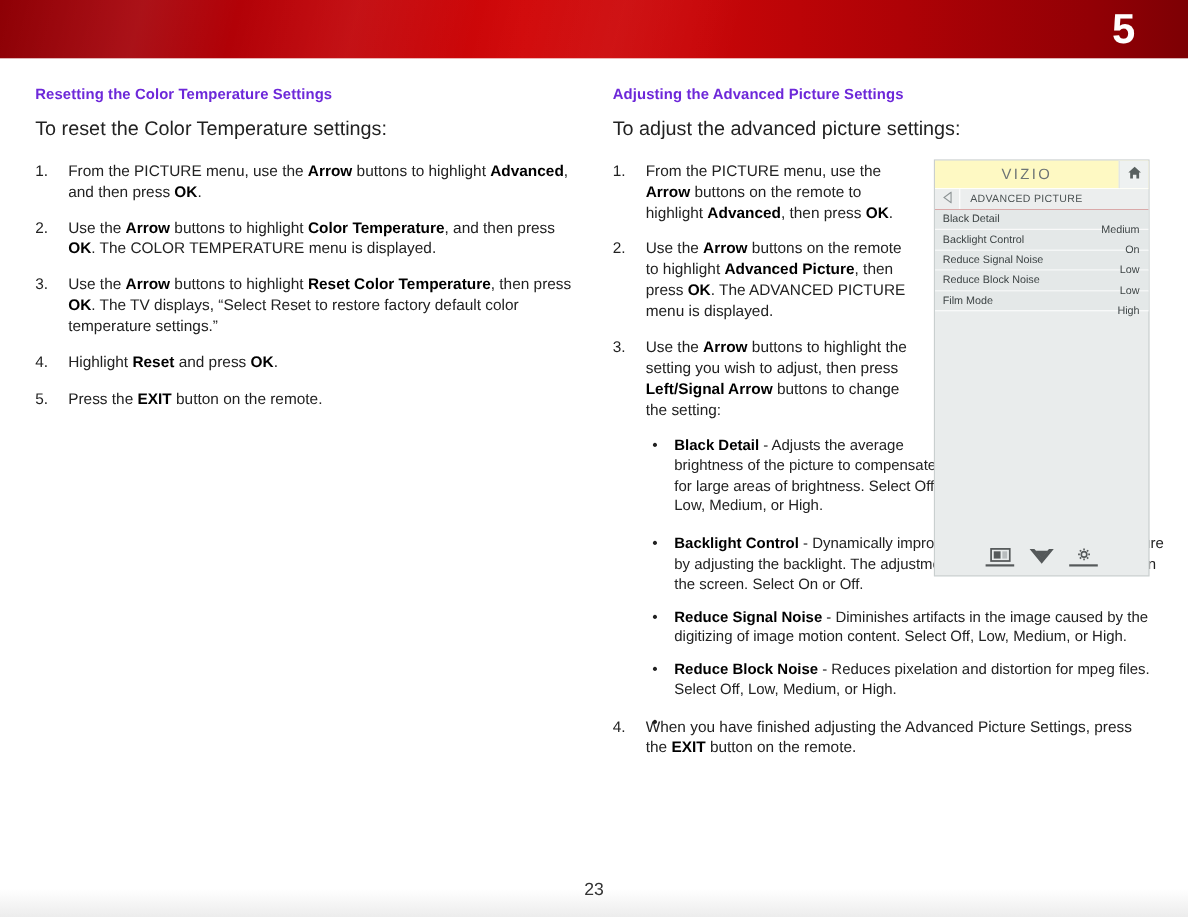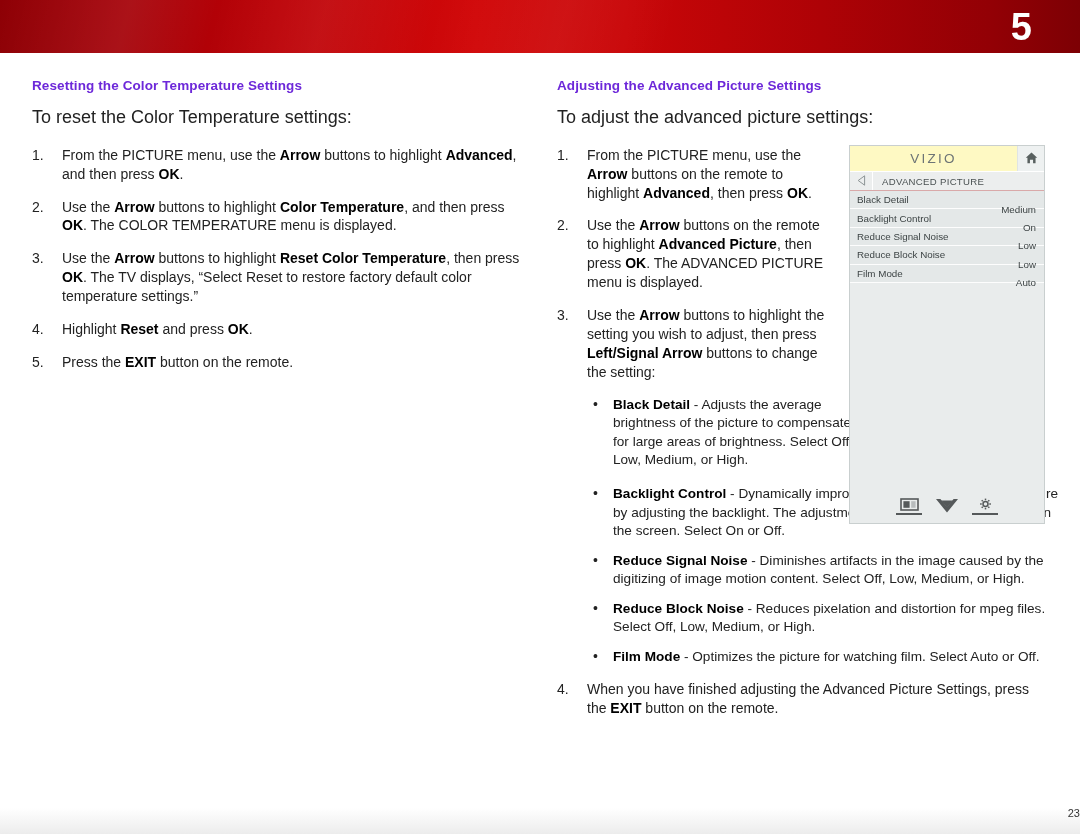--- a/index.html
+++ b/index.html
@@ -103,21 +103,21 @@
   .tv-footer{
     position:absolute; left:0; right:0; bottom:0; height:34px;
     display:flex; align-items:center; justify-content:center; gap:13px;
   }
   .ficon{ display:flex; flex-direction:column; align-items:center; }
   .ficon .bar{ width:26px; height:2px; background:#55595a; margin-top:2px; }
 
   
   .pagenum{
     position:absolute; left:0; right:0; bottom:15px;
-    text-align:right; font-size:11px; color:#333;
+    text-align:center; font-size:16px; color:#333;
   }
   .footer-fade{
     position:absolute; left:0; right:0; bottom:0; height:26px;
     background:linear-gradient(180deg,#ffffff 0%, #ececec 100%);
   }
 </style>
 </head>
 <body>
 
 <div class="banner">
@@ -145,21 +145,21 @@
       <li><span class="num">2.</span><span>Use the <b>Arrow</b> buttons on the remote to highlight <b>Advanced Picture</b>, then press <b>OK</b>. The ADVANCED PICTURE menu is displayed.</span></li>
       <li><span class="num">3.</span><span>Use the <b>Arrow</b> buttons to highlight the setting you wish to adjust, then press <b>Left/Signal Arrow</b> buttons to change the setting:</span></li>
     </ol>
   <ul class="bullets" id="right-bullets-narrow" style="width:275px;margin-left:30px">
       <li><span class="dot">•</span><span><b>Black Detail</b> - Adjusts the average brightness of the picture to compensate for large areas of brightness. Select Off, Low, Medium, or High.</span></li>
     </ul>
   <ul class="bullets" id="right-bullets-wide" style="width:480px;margin-left:30px;margin-top:16px">
       <li><span class="dot">•</span><span><b>Backlight Control</b> - Dynamically improves the contrast ratio of the picture by adjusting the backlight. The adjustment is controlled by the content on the screen. Select On or Off.</span></li>
       <li><span class="dot">•</span><span><b>Reduce Signal Noise</b> - Diminishes artifacts in the image caused by the digitizing of image motion content. Select Off, Low, Medium, or High.</span></li>
       <li><span class="dot">•</span><span><b>Reduce Block Noise</b> - Reduces pixelation and distortion for mpeg files. Select Off, Low, Medium, or High.</span></li>
-      <li><span class="dot">•</span><span><b>Film Mode</b> - Optimizes the picture for watching film. Select Auto or Off.</span></li>
+      <li><span class="dot">•</span></li>
     </ul>
   <ol class="steps" id="right-final" style="margin-top:14px">
       <li><span class="num">4.</span><span>When you have finished adjusting the Advanced Picture Settings, press the <b>EXIT</b> button on the remote.</span></li>
     </ol>
 </div>
 
 <div class="tvmenu">
 
   <div class="tv-top">
     <div class="tv-brand">VIZIO</div>
@@ -195,21 +195,21 @@
       <div class="tv-row">
         <span>Reduce Signal Noise</span>
         <span class="val">Low</span>
       </div>
       <div class="tv-row">
         <span>Reduce Block Noise</span>
         <span class="val">Low</span>
       </div>
       <div class="tv-row">
         <span>Film Mode</span>
-        <span class="val">Auto</span>
+        <span class="val">High</span>
       </div>
     </div>
 
   <div class="tv-footer">
     <div class="ficon">
       <svg width="19" height="13" viewBox="0 0 19 13">
         <rect x="1" y="1" width="17" height="11" fill="none" stroke="#55595a" stroke-width="1.6"></rect>
         <rect x="3.4" y="3.2" width="6.2" height="6.6" fill="#55595a"></rect>
         <rect x="11.2" y="3.2" width="4.4" height="6.6" fill="#b8bcbd"></rect>
       </svg>

